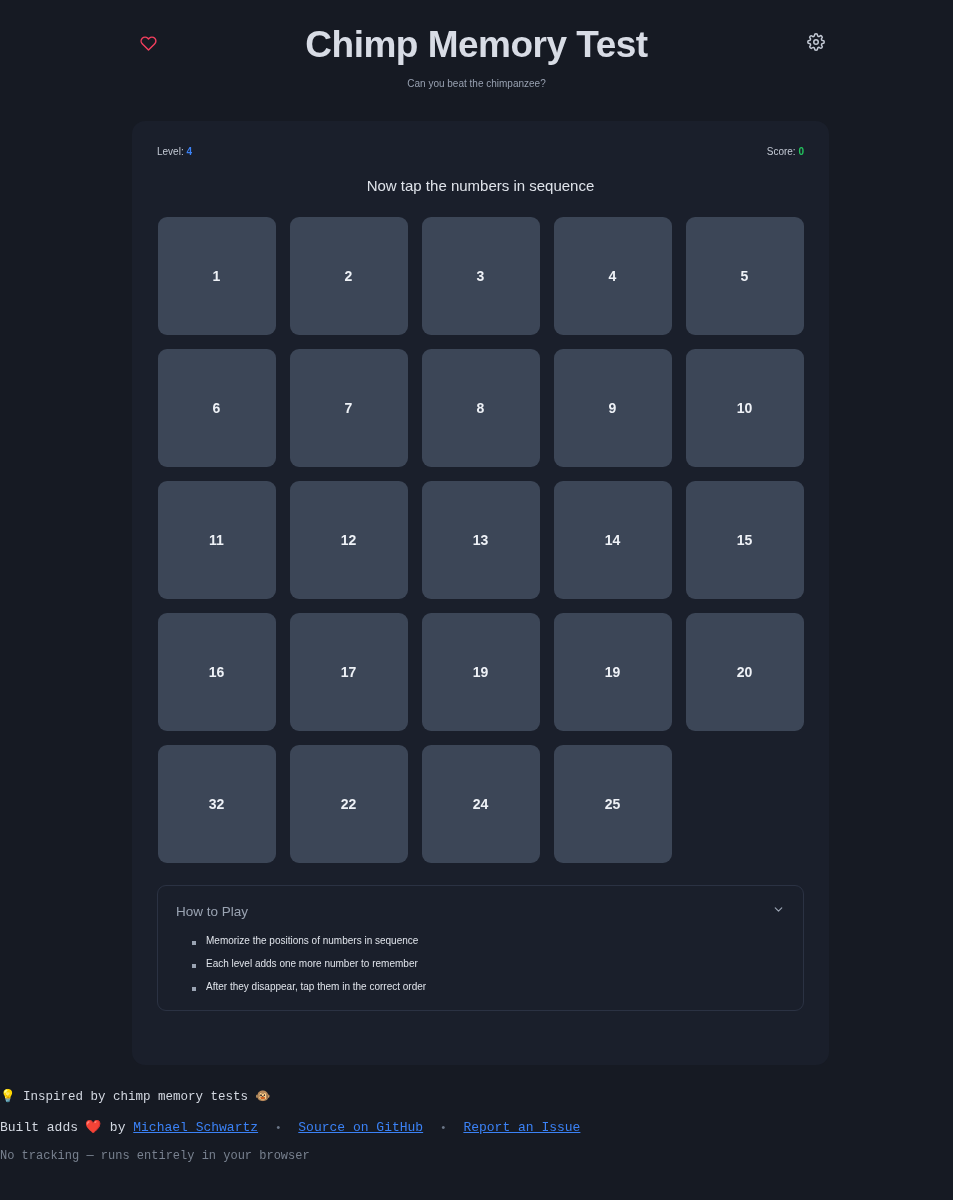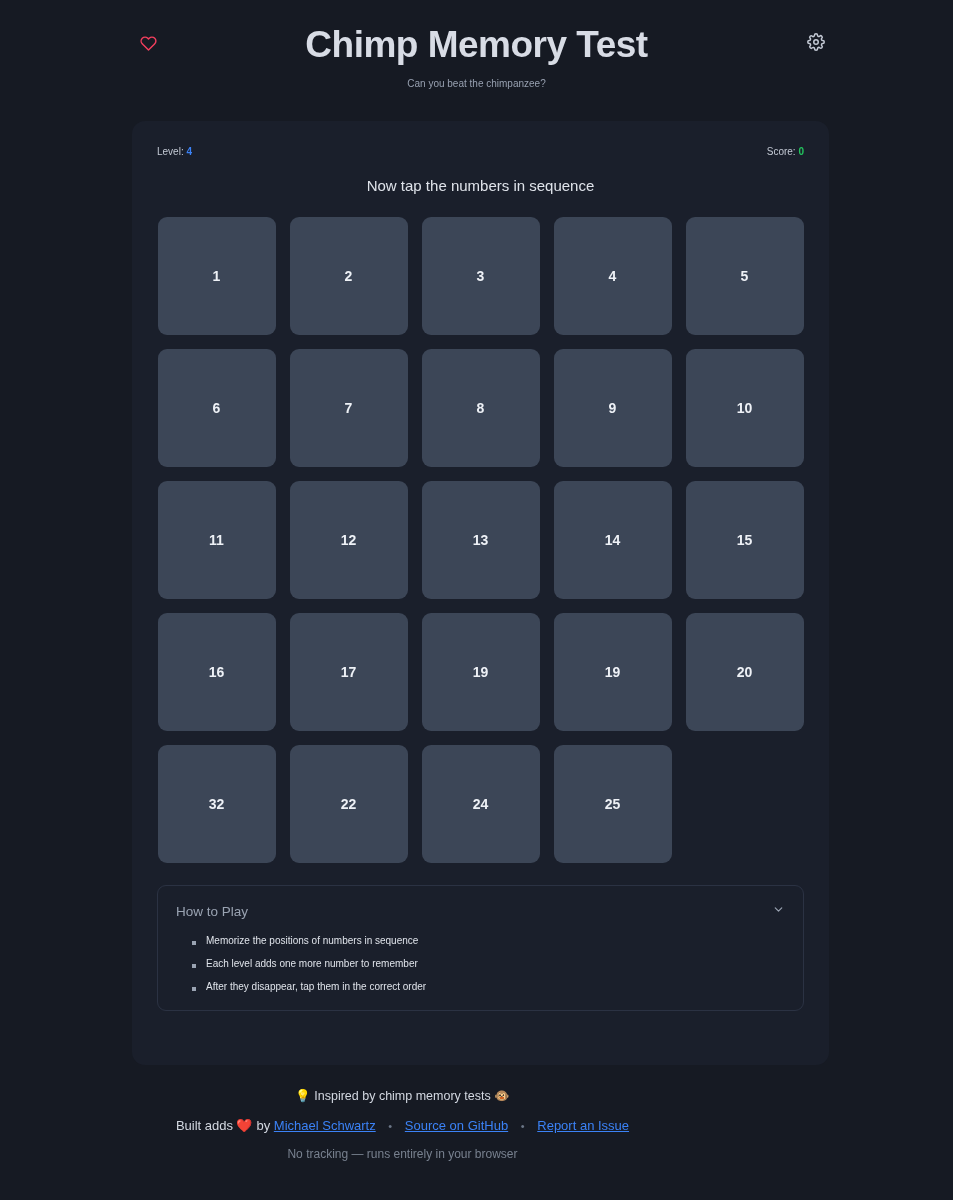--- a/index.html
+++ b/index.html
@@ -153,21 +153,21 @@
     height: 4px;
     background: #9aa3b2;
   }
 
   
   .footer {
     position: absolute;
     top: 1088px;
     left: 0;
     width: 805px;
-    text-align: center;
+    font-family: Liberation Mono, monospace;
   }
   .footer-line1 {
     font-size: 12.5px;
     color: #d3d8e1;
   }
   .footer-line2 {
     font-size: 13px;
     color: #d3d8e1;
     margin-top: 15px;
   }

